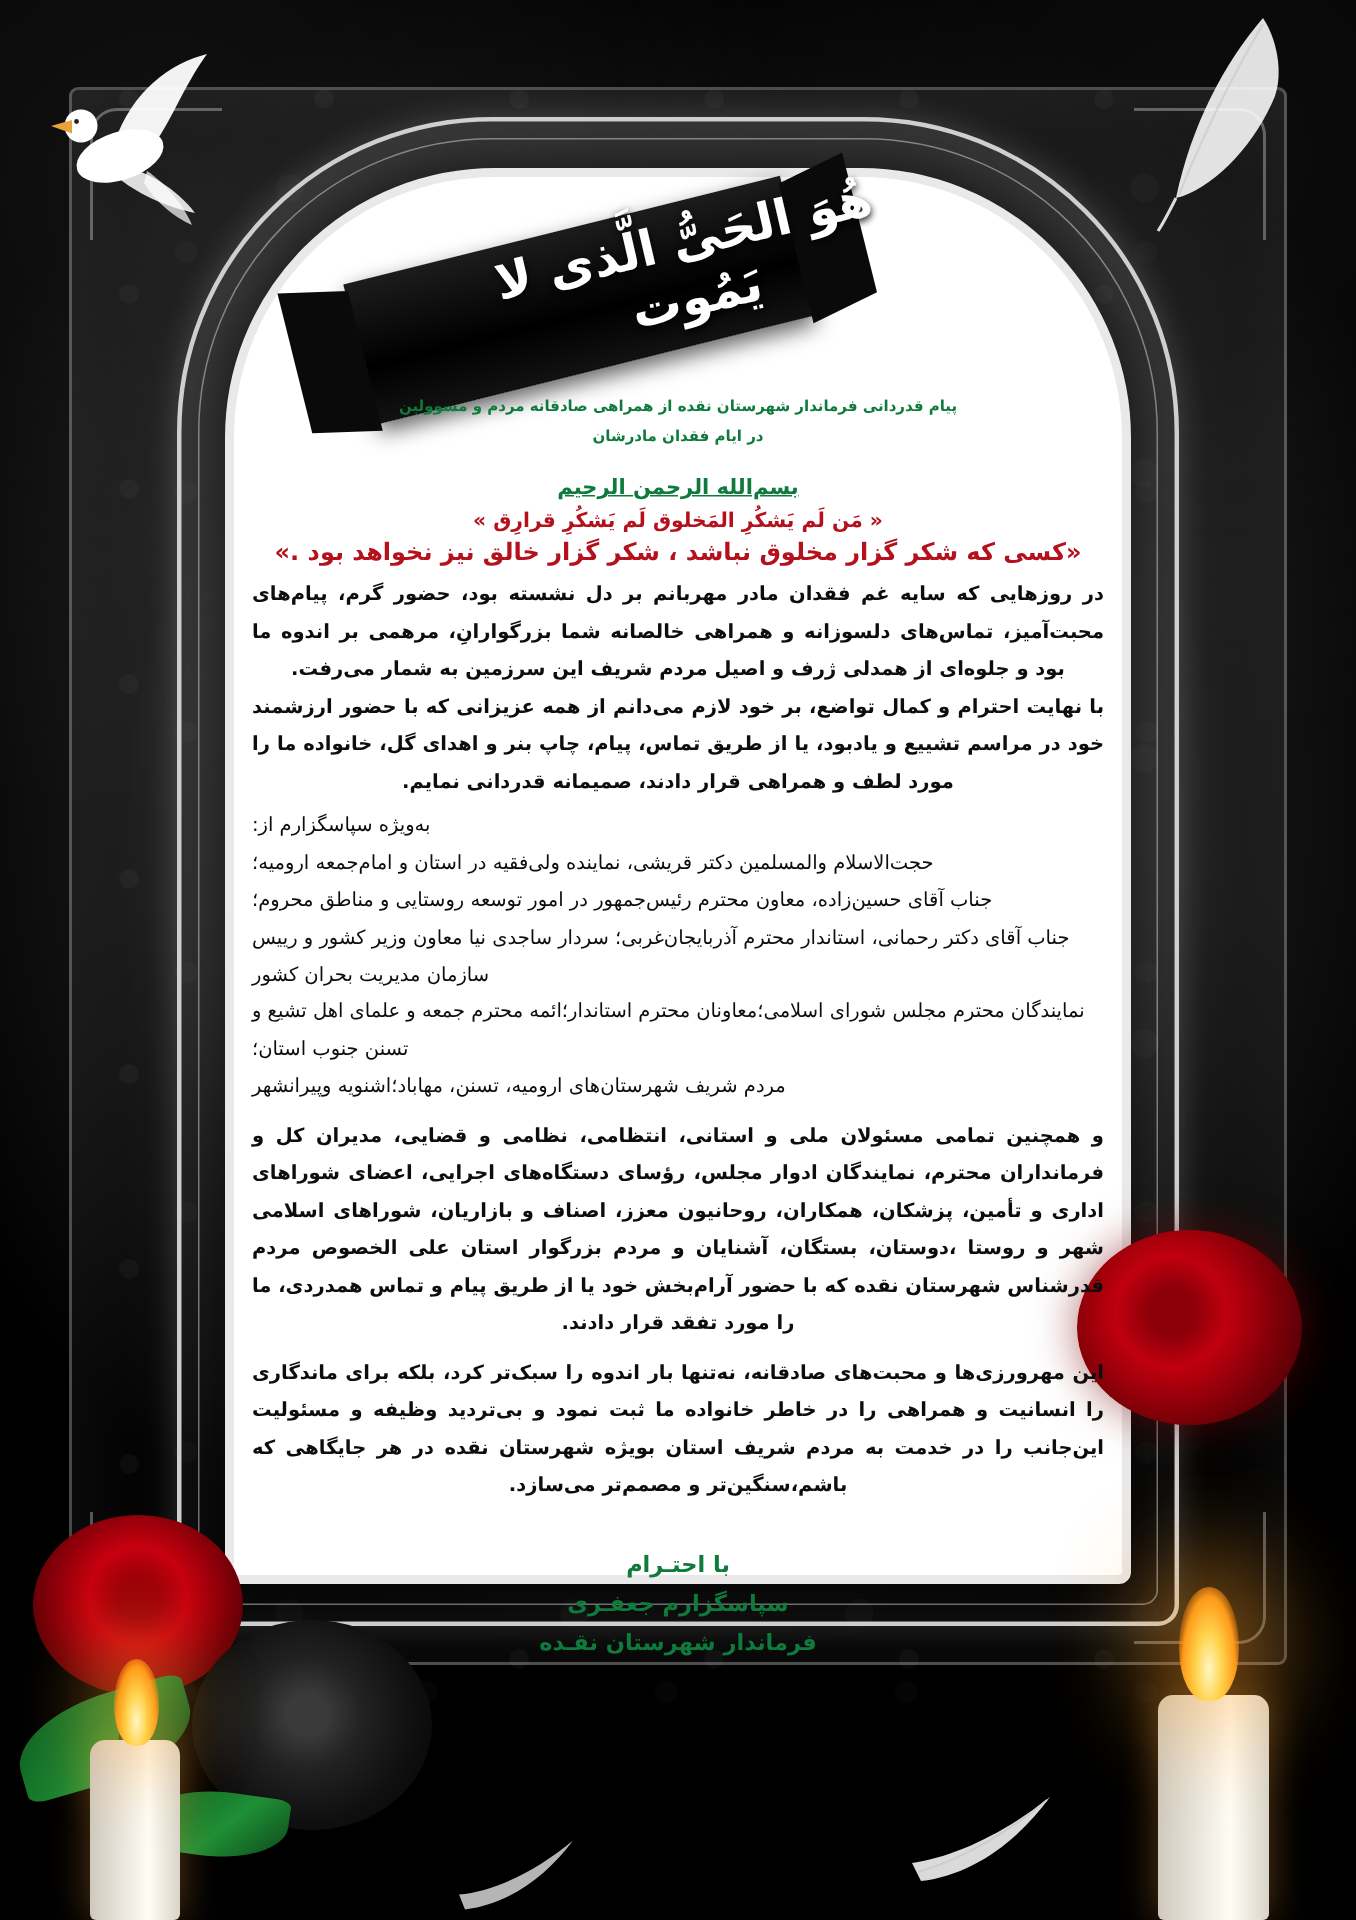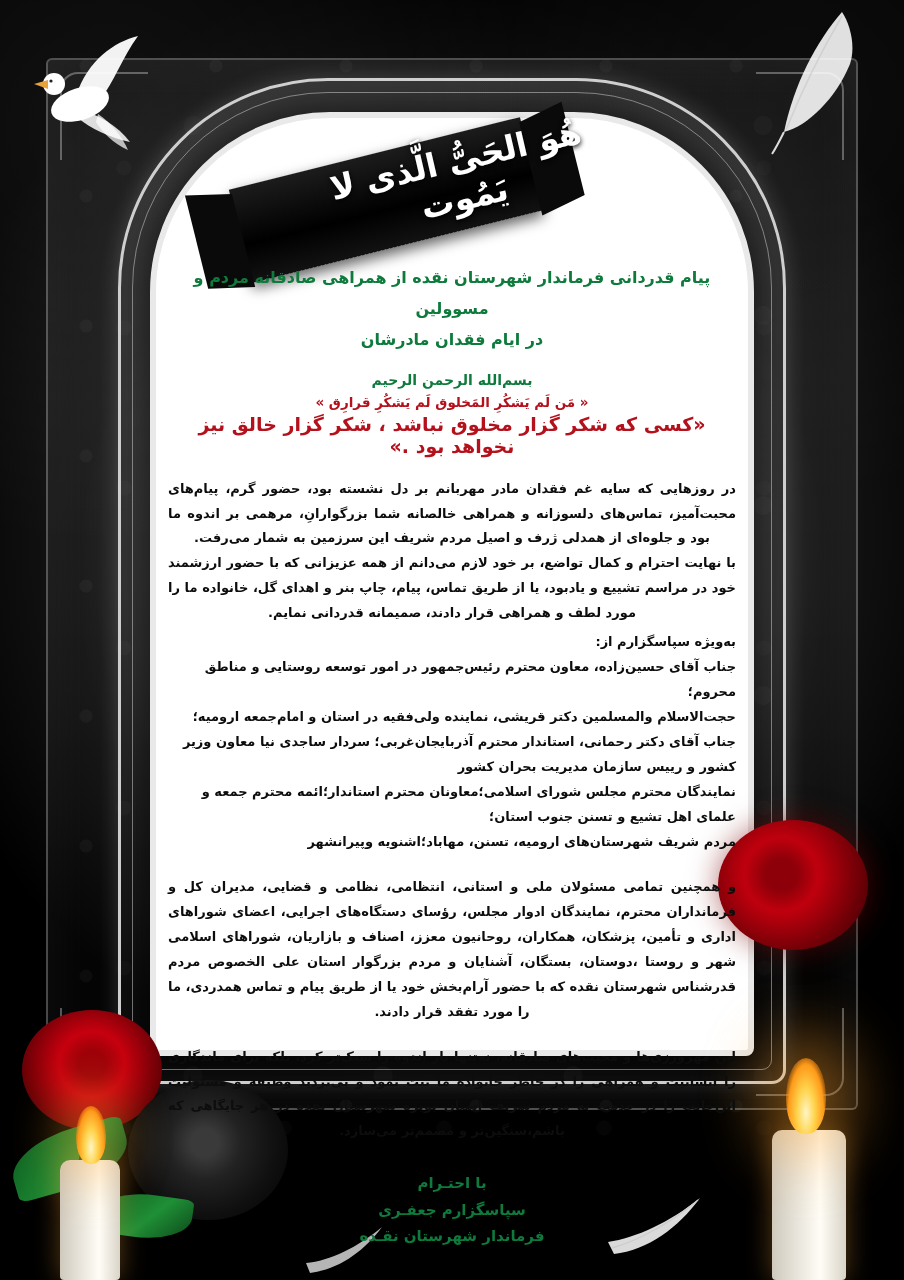--- a/index.html
+++ b/index.html
@@ -126,59 +126,60 @@
     left: 168px;
     right: 168px;
     top: 262px;
     text-align: center;
     direction: rtl;
     color: #111;
   }
   .title-line {
     color: #0e7a3c;
     font-weight: bold;
-    font-size: 16px;
+    font-size: 10px;
     line-height: 1.95;
     letter-spacing: 0.1px;
   }
   .basmala {
     margin-top: 16px;
     color: #0e7a3c;
     font-weight: bold;
     font-size: 14px;
+    text-decoration: underline;
   }
   .hadith-ar {
     margin-top: 6px;
     color: #b4111c;
     font-weight: bold;
     font-size: 13.5px;
   }
   .hadith-fa {
     margin-top: 3px;
     color: #b4111c;
     font-weight: bold;
-    font-size: 19px;
+    font-size: 16px;
   }
   .body-block {
-    margin-top: 20px;
+    margin-top: 8px;
     color: #0d0d0d;
     font-weight: bold;
     font-size: 13px;
     line-height: 1.92;
     text-align: justify;
     text-align-last: center;
   }
   .body-block p { margin: 0; }
   .center-block {
     margin-top: 4px;
     color: #0d0d0d;
-    font-weight: bold;
+    font-weight: normal;
     font-size: 13px;
     line-height: 1.92;
-    text-align: right;
+    text-align: left;
   }
   .center-block p { margin: 0; }
   .signature {
     margin-top: 26px;
     color: #0e7a3c;
     font-weight: bold;
     font-size: 15px;
     line-height: 1.75;
     text-align: center;
   }
@@ -331,22 +332,22 @@
     <div class="hadith-ar">« مَن لَم یَشکُرِ المَخلوق لَم یَشکُرِ قرارِق »</div>
     <div class="hadith-fa">«کسی که شکر گزار مخلوق نباشد ، شکر گزار خالق نیز نخواهد بود .»</div>
 
     <div class="body-block">
       <p>در روزهایی که سایه غم فقدان مادر مهربانم بر دل نشسته بود، حضور گرم، پیام‌های محبت‌آمیز، تماس‌های دلسوزانه و همراهی خالصانه شما بزرگوارانِ، مرهمی بر اندوه ما بود و جلوه‌ای از همدلی ژرف و اصیل مردم شریف این سرزمین به شمار می‌رفت.</p>
       <p>با نهایت احترام و کمال تواضع، بر خود لازم می‌دانم از همه عزیزانی که با حضور ارزشمند خود در مراسم تشییع و یادبود، یا از طریق تماس، پیام، چاپ بنر و اهدای گل، خانواده ما را مورد لطف و همراهی قرار دادند، صمیمانه قدردانی نمایم.</p>
     </div>
 
     <div class="center-block">
       <p>به‌ویژه سپاسگزارم از:</p>
+      <p>حجت‌الاسلام والمسلمین دکتر قریشی، نماینده ولی‌فقیه در استان و امام‌جمعه ارومیه؛</p>
       <p>جناب آقای حسین‌زاده، معاون محترم رئیس‌جمهور در امور توسعه روستایی و مناطق محروم؛</p>
-      <p>حجت‌الاسلام والمسلمین دکتر قریشی، نماینده ولی‌فقیه در استان و امام‌جمعه ارومیه؛</p>
       <p>جناب آقای دکتر رحمانی، استاندار محترم آذربایجان‌غربی؛  سردار ساجدی نیا معاون وزیر کشور و رییس سازمان مدیریت بحران کشور</p>
       <p>نمایندگان محترم مجلس شورای اسلامی؛معاونان محترم استاندار؛ائمه محترم جمعه و علمای اهل تشیع و تسنن جنوب استان؛</p>
       <p>مردم شریف شهرستان‌های ارومیه، تسنن، مهاباد؛اشنویه وپیرانشهر</p>
     </div>
 
     <div class="body-block">
       <p>و همچنین تمامی مسئولان ملی و استانی، انتظامی، نظامی و قضایی، مدیران کل و فرمانداران محترم، نمایندگان ادوار مجلس، رؤسای دستگاه‌های اجرایی، اعضای شوراهای اداری و تأمین، پزشکان، همکاران، روحانیون معزز، اصناف و بازاریان، شوراهای اسلامی شهر و روستا ،دوستان، بستگان، آشنایان و مردم بزرگوار استان علی الخصوص مردم قدرشناس شهرستان نقده  که با حضور آرام‌بخش خود یا از طریق پیام و تماس همدردی، ما را مورد تفقد قرار دادند.</p>
     </div>
 
     <div class="body-block">

